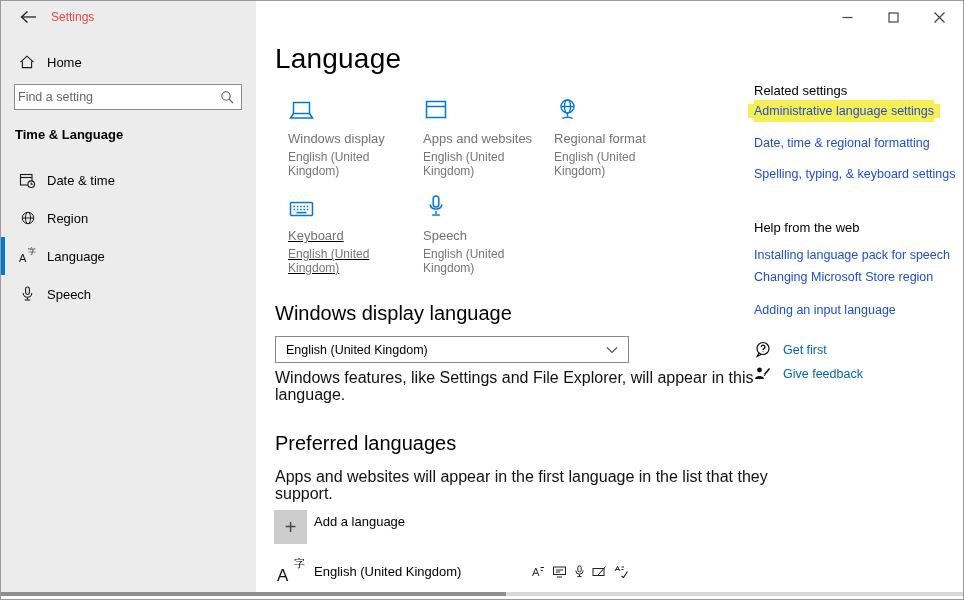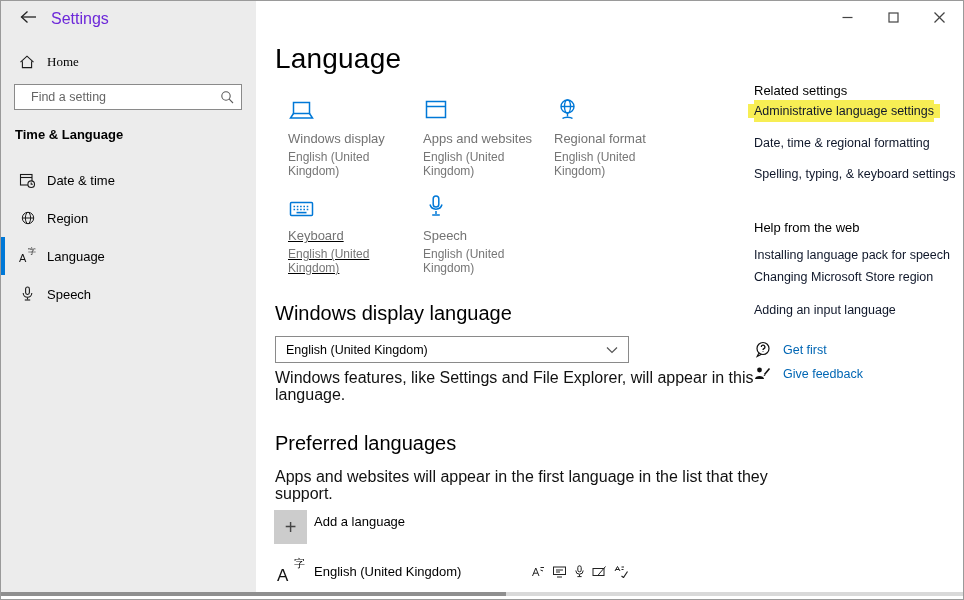--- a/index.html
+++ b/index.html
@@ -3,31 +3,31 @@
 <meta charset="utf-8">
 <style>
   * { box-sizing: border-box; margin: 0; padding: 0; }
   html,body { width: 964px; height: 600px; }
   body { font-family: "Liberation Sans", sans-serif; background: #fff; position: relative; overflow: hidden; color:#000; }
   .window { position:absolute; inset:0; border:1px solid #9a9a9a; background:#fff; }
 
   
   .titlebar { position:absolute; top:0; left:0; right:0; height:32px; }
   .back-btn { position:absolute; left:12px; top:3px; width:30px; height:26px; display:flex; align-items:center; justify-content:center; cursor:pointer; background:transparent; border:none; }
-  .app-title { position:absolute; left:50px; top:9px; font-size:16px; color:#6d28d9; }
+  .app-title { position:absolute; left:50px; top:9px; font-size:12px; color:#ef4444; }
   .win-controls { position:absolute; right:1px; top:1px; display:flex; }
   .win-btn { width:46px; height:30px; display:flex; align-items:center; justify-content:center; background:transparent; border:none; cursor:pointer; }
 
   
   .sidebar { position:absolute; left:0; top:0; width:255px; bottom:7px; background:#ececec; }
-  .home-item { position:absolute; left:0; top:46px; width:255px; height:30px; display:flex; align-items:center; cursor:pointer;font-family:Liberation Serif, serif; }
+  .home-item { position:absolute; left:0; top:46px; width:255px; height:30px; display:flex; align-items:center; cursor:pointer; }
   .home-item .nav-icon { margin-left:18px; }
   .home-item .nav-label { margin-left:12px; font-size:13px; }
   .search-box { position:absolute; left:13px; top:83px; width:228px; height:26px; background:#fff; border:1px solid #8a8a8a; display:flex; align-items:center; }
-  .search-box input { flex:1; border:none; outline:none; background:transparent; font-family:"Liberation Sans",sans-serif; font-size:12.5px; padding-left:16px; color:#333; }
+  .search-box input { flex:1; border:none; outline:none; background:transparent; font-family:"Liberation Sans",sans-serif; font-size:12.5px; padding-left:3px; color:#333; }
   .search-box input::placeholder { color:#666; }
   .search-glyph { margin-right:7px; display:flex; }
   .section-heading { position:absolute; left:14px; top:126px; font-size:13px; font-weight:bold; }
   .nav-list { position:absolute; left:0; top:160px; width:276px; }
   .nav-item { position:relative; height:38px; display:flex; align-items:center; cursor:pointer; }
   .nav-item .nav-icon { margin-left:18px; width:17px; display:flex; justify-content:center; }
   .nav-item .nav-label { margin-left:11px; font-size:13px; }
   .nav-item.selected .accent-bar { position:absolute; left:0; top:0; width:4px; height:38px; background:#0078d7; }
 
   .lang-glyph { position:relative; display:inline-block; }
@@ -63,21 +63,21 @@
   .add-label { margin-left:7px; margin-top:4px; font-size:13px; }
 
   .language-row { position:absolute; left:276px; top:552px; width:352px; height:36px; display:flex; align-items:center; cursor:pointer; }
   .language-row .row-name { margin-left:9px; font-size:13px; flex:1; }
   .cap-icons { display:flex; gap:7px; align-items:center; }
 
   
   .r-heading { position:absolute; left:753px; font-size:13px; color:#000; white-space:nowrap; }
   .related-heading { top:82px; }
   .help-heading { top:219px; }
-  .link { position:absolute; left:753px; font-size:12.5px; color:#0f172a; white-space:nowrap; cursor:pointer; }
+  .link { position:absolute; left:753px; font-size:12.5px; color:#1d4ed8; white-space:nowrap; cursor:pointer; }
   .link-admin { top:103px; background:#f7ee54; box-shadow:-6px 0 0 #f7ee54, 6px 0 0 #f7ee54, 0 -4px 0 #f7ee54, 0 4px 0 #f7ee54; }
   .link-datetime { top:135px; }
   .link-spelling { top:166px; }
   .link-speechpack { top:247px; }
   .link-store { top:269px; }
   .link-input { top:290px;margin-top:12px; }
   .icon-link { position:absolute; left:753px; display:flex; align-items:center; cursor:pointer; }
   .get-help { top:340px; }
   .give-feedback { top:365px; }
   .icon-link .il-label { margin-left:11px; font-size:12.5px; color:#0066b4; }

